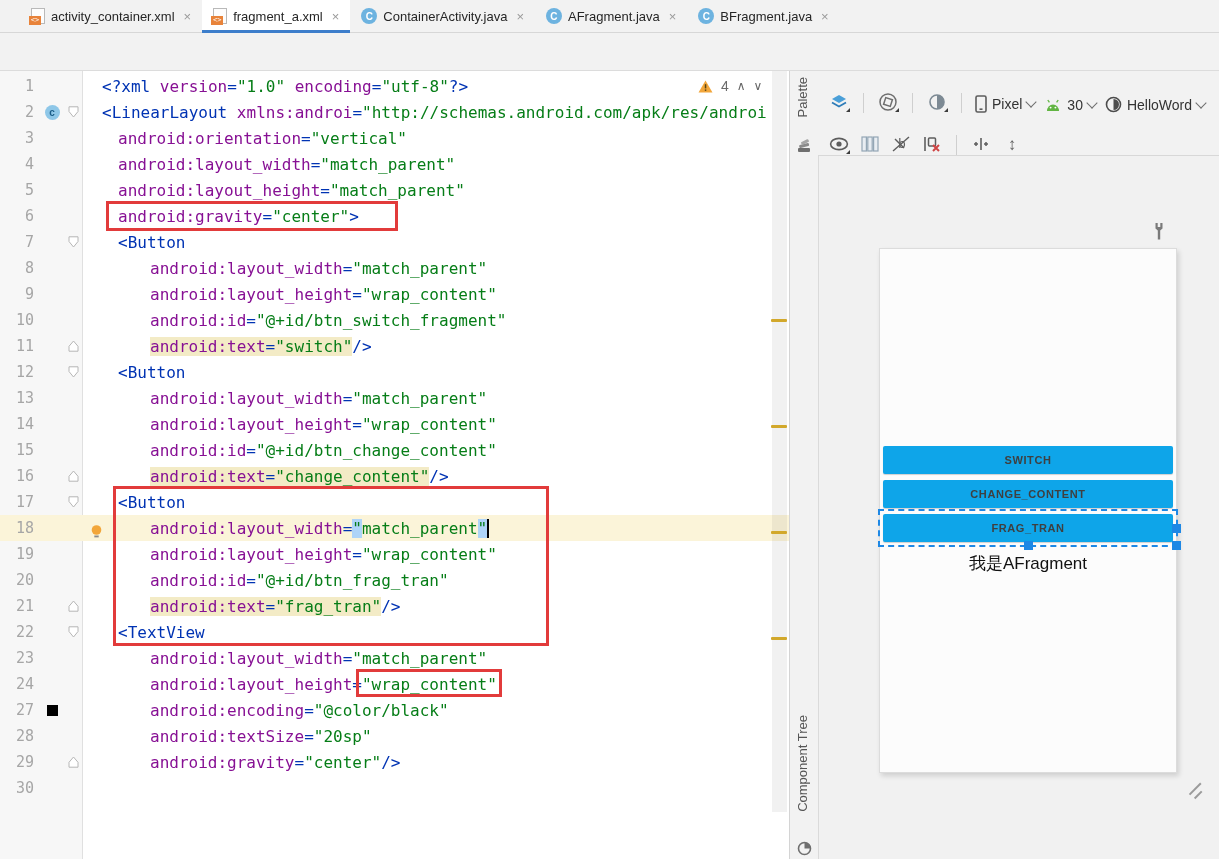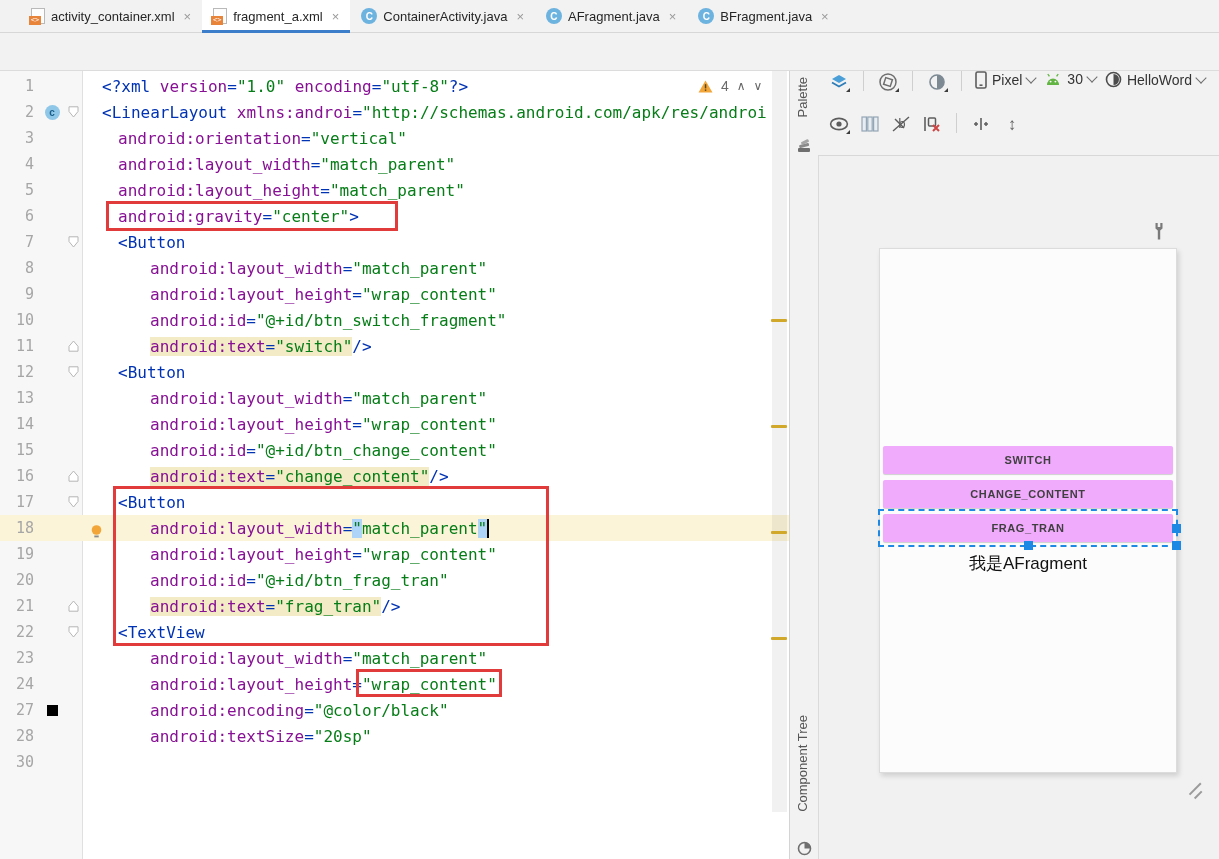--- a/index.html
+++ b/index.html
@@ -73,38 +73,38 @@
 
   
   .strip{position:absolute;left:791px;top:71px;width:27px;bottom:0;background:#f2f2f2;}
   .vlabel{writing-mode:vertical-rl;transform:rotate(180deg);font-size:13px;color:#555;
           position:absolute;left:4px;white-space:nowrap;}
   .strip-icon{position:absolute;left:6px;}
 
   
   .ptoolbar{position:absolute;left:818px;top:71px;right:0;height:85px;background:#f2f2f2;
             border-bottom:1px solid #d8d8d8;box-sizing:border-box;}
-  .trow{height:42px;display:flex;align-items:flex-start;padding-left:10px;gap:9px;white-space:nowrap;overflow:hidden;}
+  .trow{height:42px;display:flex;align-items:flex-end;padding-left:10px;gap:9px;white-space:nowrap;overflow:hidden;}
   .vsep{width:1px;height:20px;background:#cfcfcf;margin:0 4px;flex:0 0 auto;}
   .tbtn{position:relative;display:inline-flex;align-items:center;justify-content:center;
         width:22px;height:22px;flex:0 0 auto;}
   .corner{position:absolute;right:0;bottom:1px;width:0;height:0;
           border-left:4px solid transparent;border-bottom:4px solid #3c3c3c;}
   .ddgroup{display:inline-flex;align-items:center;gap:5px;font-size:14px;color:#333;flex:0 0 auto;}
   .chev{display:inline-block;width:7px;height:7px;border-right:1.6px solid #6e6e6e;
         border-bottom:1.6px solid #6e6e6e;transform:rotate(45deg);margin-top:-4px;}
   .updown{font-size:17px;color:#5d5d5d;line-height:1;}
 
   .canvas{position:absolute;left:818px;top:156px;right:0;bottom:0;background:#f1f1f1;
           border-left:1px solid #dadada;box-sizing:border-box;}
   .device-screen{position:absolute;left:60px;top:92px;width:298px;height:525px;background:#fcfcfc;
                  border:1px solid #dcdcdc;box-shadow:2px 3px 5px rgba(0,0,0,0.14);box-sizing:border-box;}
   .btn-stack{position:absolute;left:0;top:0;right:0;bottom:0;display:flex;flex-direction:column;
              align-items:center;justify-content:center;gap:6px;}
-  .abtn{width:290px;height:28px;background:#f0abfc;border-radius:2px;color:#3f3f3f;
+  .abtn{width:290px;height:28px;background:#0ea5e9;border-radius:2px;color:#3f3f3f;
         font-size:11px;font-weight:bold;letter-spacing:0.6px;display:flex;align-items:center;
         justify-content:center;box-shadow:0 1px 1px rgba(0,0,0,0.18);}
   .sel-wrap{position:relative;width:290px;height:28px;}
   .sel-wrap .abtn{position:absolute;left:0;top:0;}
   .sel-box{position:absolute;left:-5px;top:-5px;right:-5px;bottom:-5px;
            border:2px dashed #1e88e5;pointer-events:none;}
   .handle{position:absolute;width:9px;height:9px;background:#1e88e5;}
   .h-e{right:-5px;top:50%;margin-top:-4px;}
   .h-se{right:-5px;bottom:-5px;}
   .h-s{left:50%;margin-left:-4px;bottom:-5px;}
@@ -356,20 +356,30 @@
           <span class="fold"></span>
           <span class="ctext" style="padding-left: 68px;"><span class="tk-a">android:encoding</span><span class="tk-e">=</span><span class="tk-v">"@color/black"</span></span>
         </div>
         <div class="crow">
           <span class="ln">28</span>
           <span class="gic"></span>
           <span class="fold"></span>
           <span class="ctext" style="padding-left: 68px;"><span class="tk-a">android:textSize</span><span class="tk-e">=</span><span class="tk-v">"20sp"</span></span>
         </div>
         <div class="crow">
+          <span class="ln">29</span>
+          <span class="gic"></span>
+          <span class="fold">
+            <svg width="11" height="12" viewBox="0 0 11 12">
+              <path d="M5.5 1 10 6.3v4.9H1V6.3z" fill="#fff" stroke="#b6b6b6"></path>
+            </svg>
+          </span>
+          <span class="ctext" style="padding-left: 68px;"><span class="tk-a">android:gravity</span><span class="tk-e">=</span><span class="tk-v">"center"</span><span class="tk-g">/&gt;</span></span>
+        </div>
+        <div class="crow">
           <span class="ln">30</span>
           <span class="gic"></span>
           <span class="fold"></span>
           <span class="ctext" style="padding-left: 20px;"></span>
         </div>
       </div>
 
     <div class="scroll-track"></div>
     <div class="stripe-mark" style="top:248px"></div>
     <div class="stripe-mark" style="top:354px"></div>

